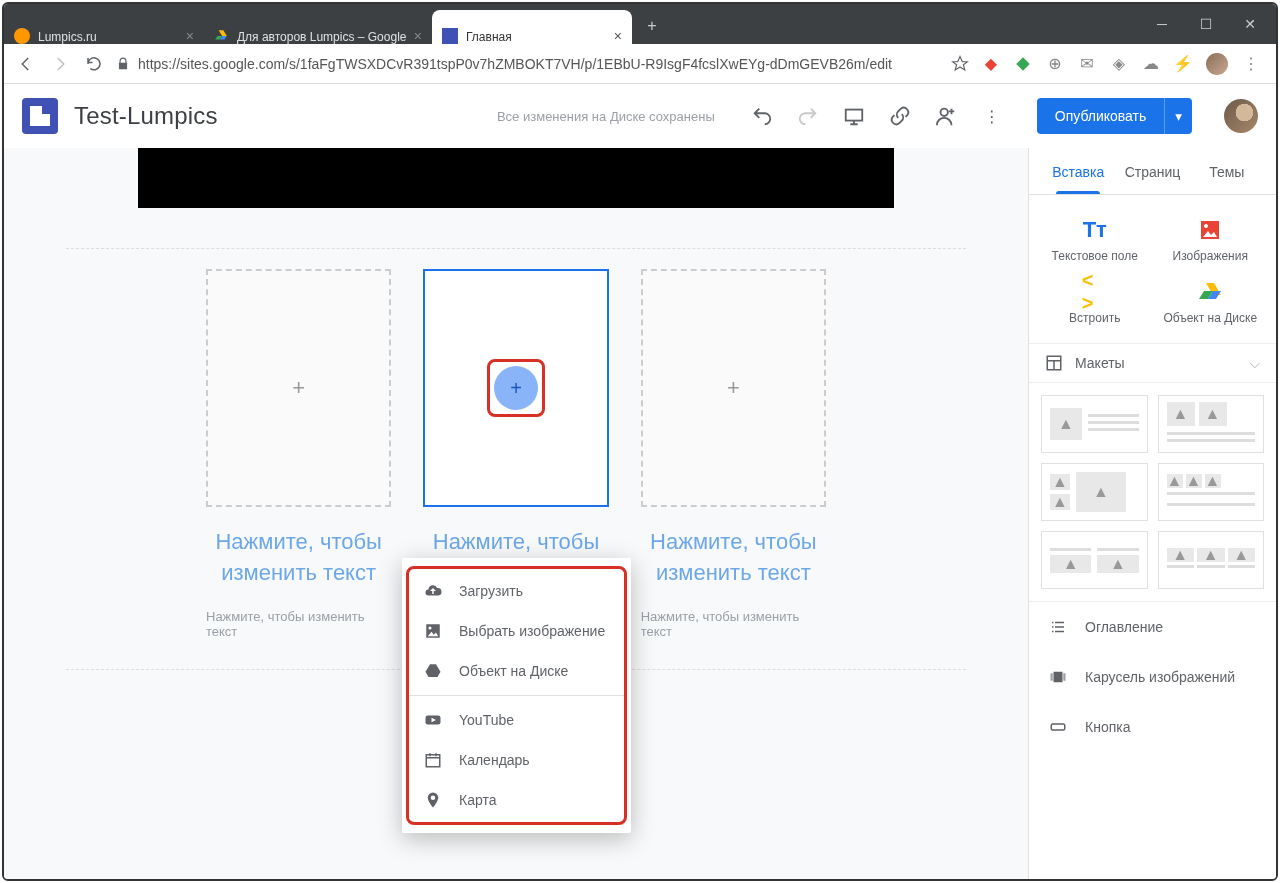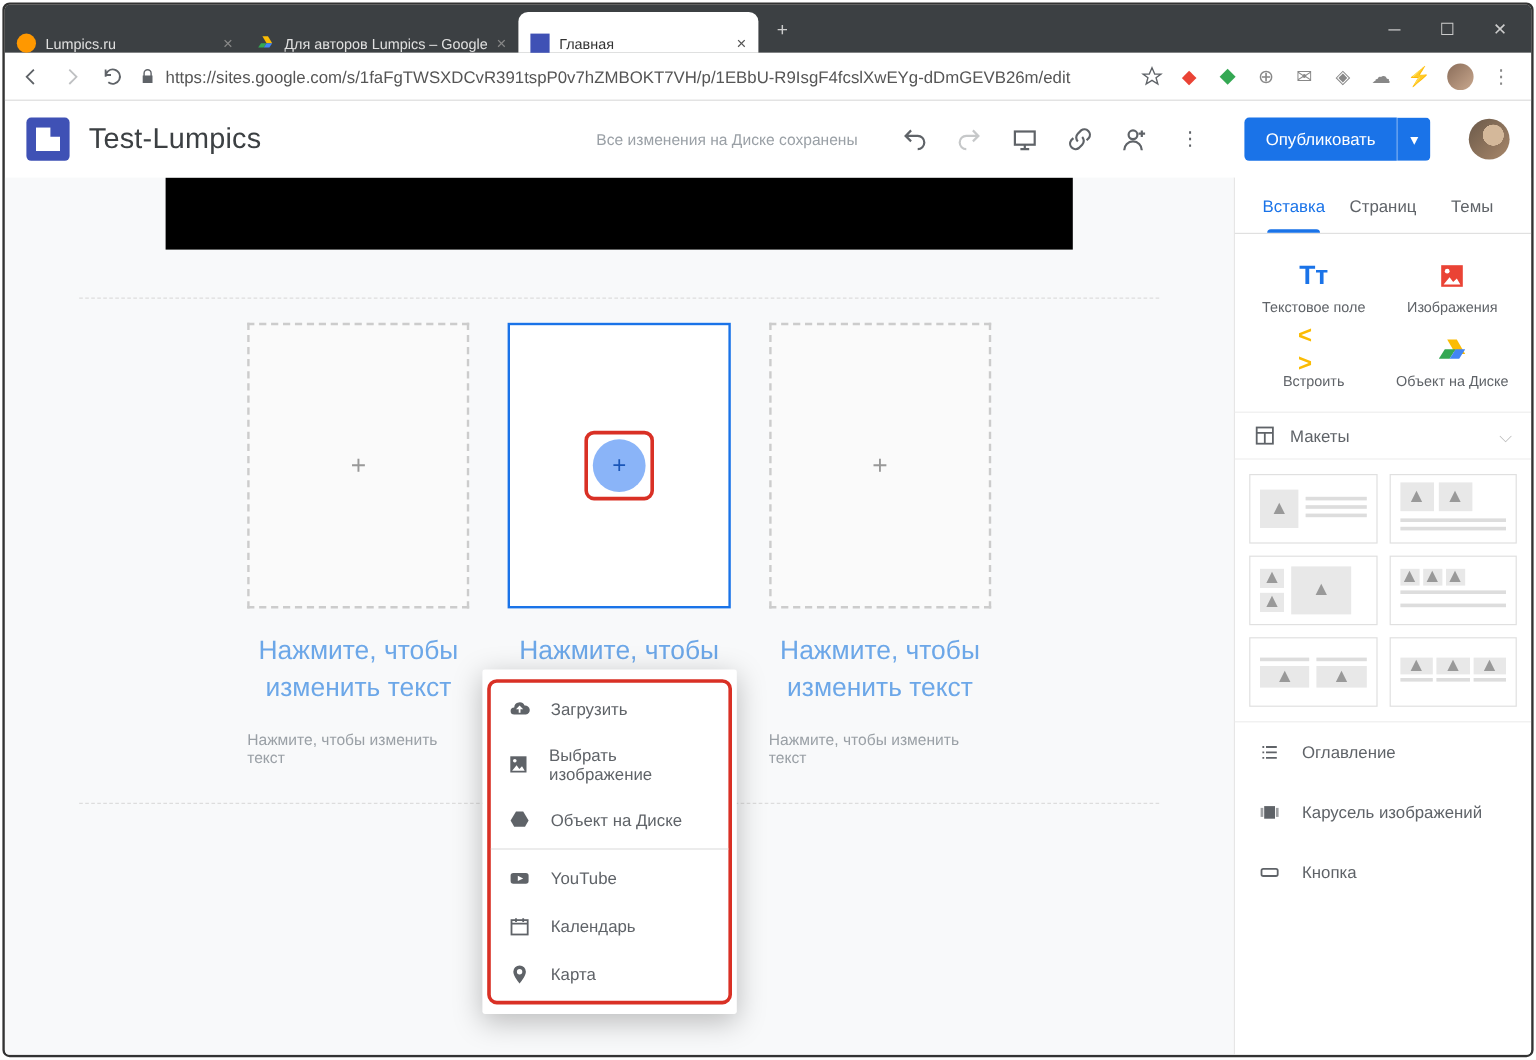--- a/index.html
+++ b/index.html
@@ -47,21 +47,21 @@
 .content-row { display: flex; gap: 32px; padding: 0 140px; border-top: 1px dashed #ddd; border-bottom: 1px dashed #ddd; padding-top: 20px; padding-bottom: 30px;}
 .col { flex: 1; display: flex; flex-direction: column; align-items: center; }
 .img-placeholder { width: 100%; height: 238px; border: 2px dashed #ccc; display: flex; align-items: center; justify-content: center; color: #999; font-size: 22px; background: #fafafa; }
 .img-placeholder.selected { border: 2px solid #1a73e8; background:#fff; position: relative; }
 .plus-circle { width: 44px; height: 44px; border-radius: 50%; background: #8ab4f8; display: flex; align-items: center; justify-content: center; color: #1a56b8; font-size: 20px; }
 .red-highlight { border: 3px solid #d93025; border-radius: 8px; padding: 4px; position: absolute;}
 .title-text { color: #6ca7e8; font-size: 22px; text-align: center; margin-top: 20px; line-height: 1.4; font-weight: 300; }
 .sub-text { color: #9aa0a6; font-size: 13px; margin-top: 20px; }
 
 
-.popup { position: absolute; left: 398px; top: 410px; width: 212px; background: #fff; box-shadow: 0 6px 24px rgba(0,0,0,0.25); border-radius: 2px; padding: 6px 0; z-index: 50; }
+.popup { position: absolute; left: 398px; top: 410px; width: 229px; background: #fff; box-shadow: 0 6px 24px rgba(0,0,0,0.25); border-radius: 2px; padding: 6px 0; z-index: 50; }
 .popup .red-box { border: 3px solid #d93025; border-radius: 8px; margin: 2px 4px; padding: 2px 0; }
 .popup-item { display: flex; align-items: center; gap: 16px; padding: 10px 14px; font-size: 14px; color: #5f6368; }
 .popup-item .mic { width: 20px; height: 20px; color: #5f6368; display:flex; align-items:center; justify-content:center;}
 .popup hr { border: none; border-top: 1px solid #e0e0e0; margin: 4px 0; }
 
 
 .sidebar { width: 248px; border-left: 1px solid #e0e0e0; background: #fff; display: flex; flex-direction: column; }
 .side-tabs { display: flex; padding: 0 12px; border-bottom: 1px solid #e0e0e0; }
 .side-tab { flex: 1; text-align: center; padding: 16px 4px 14px; font-size: 14px; color: #5f6368; position: relative; }
 .side-tab.active { color: #1a73e8; }

